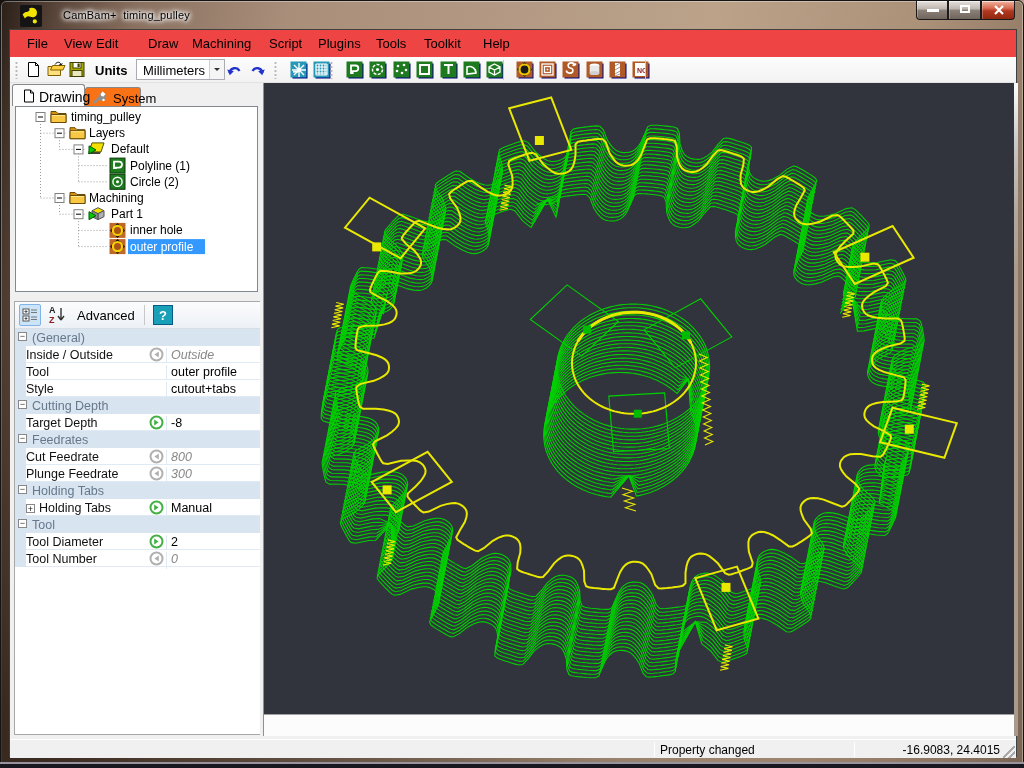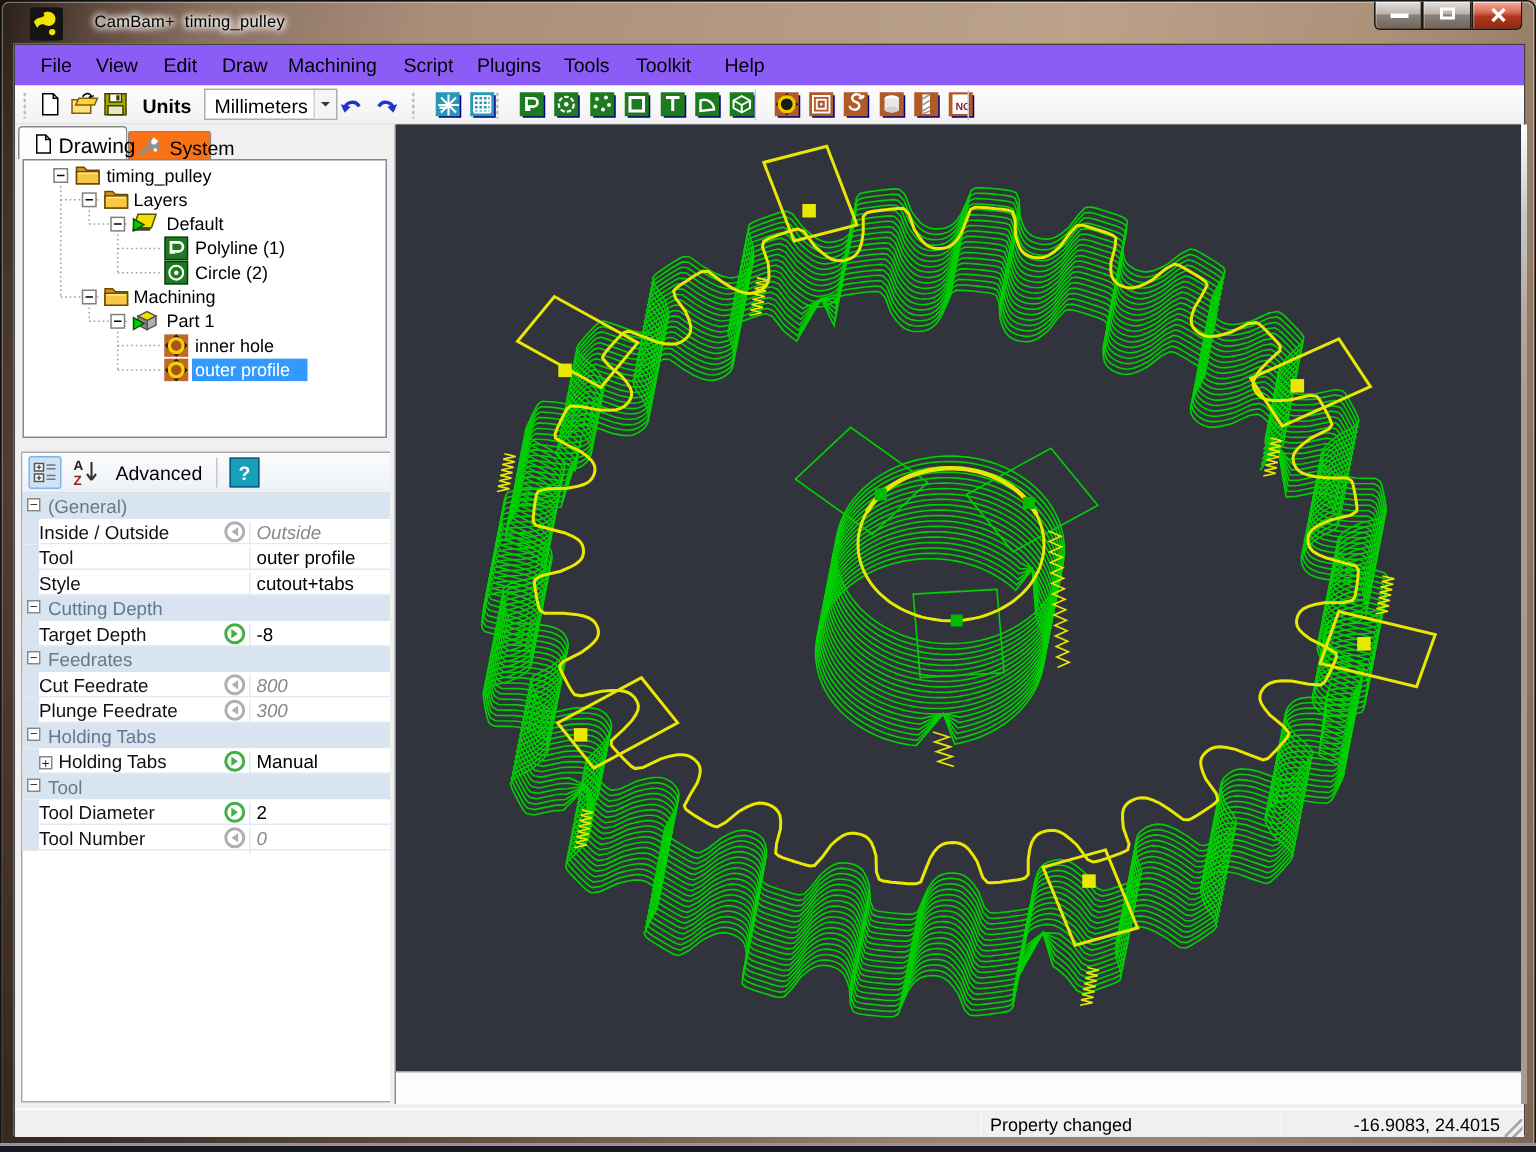--- a/index.html
+++ b/index.html
@@ -18,21 +18,21 @@
   background:linear-gradient(#e6e1dd 0%,#bcb4ae 45%,#8d8279 50%,#6f655d 100%);
   box-shadow:inset 0 1px 0 rgba(255,255,255,.6), inset 1px 0 0 rgba(255,255,255,.25); }
 #btnmin { left:915px; width:32px; border-radius:0 0 0 4px; }
 #btnmax { left:947px; width:33px; }
 #btnclose { left:980px; width:34px; border-radius:0 0 4px 0;
   background:linear-gradient(#f0b4a0 0%,#d86a50 40%,#b03820 55%,#902810 100%); }
 .capglyph { position:absolute; color:#fff; font-weight:bold; text-shadow:0 1px 1px rgba(0,0,0,.7); }
 
 #client { position:absolute; left:8px; top:28px; width:1008px; height:728px;
   background:#f0f0f0; border:1px solid #404040; }
-#menubar { position:absolute; left:0; top:0; width:100%; height:27px; background:#8b5cf6; font-size:13px; color:#000; }
+#menubar { position:absolute; left:0; top:0; width:100%; height:27px; background:#ef4444; font-size:13px; color:#000; }
 #menubar span { position:absolute; top:6px; }
 #toolbar { position:absolute; left:0; top:27px; width:100%; height:26px;
   background:linear-gradient(#fdfdfd,#f2f2f2); border-bottom:1px solid #e2e2e2; }
 .grip { position:absolute; top:4px; width:3px; height:18px;
   background-image:radial-gradient(circle, #b8b8b8 1px, transparent 1.2px); background-size:3px 4px; }
 .tsep { position:absolute; top:3px; width:1px; height:20px; background:#c8c8c8; }
 .tbico { position:absolute; top:4px; }
 #unitslab { position:absolute; left:85px; top:6px; font-weight:bold; font-size:13px; }
 #unitscombo { position:absolute; left:126px; top:2px; width:89px; height:21px; background:#fff; border:1px solid #abadb3; font-size:13px; }
 #unitscombo .cbt { position:absolute; left:6px; top:3px; }
@@ -89,21 +89,21 @@
         <svg width="34" height="19" viewBox="0 0 34 19" style="position:absolute;left:0;top:0">
           <path d="M13 5 L21 13 M21 5 L13 13" stroke="#fff" stroke-width="2.2"></path>
         </svg>
       </div>
   </div>
   <div id="framescreen" style="position:absolute;inset:0;background:linear-gradient(215deg, rgba(0,0,0,0) 55%, rgba(28,16,8,0.55) 96%),linear-gradient(35deg, rgba(25,14,8,0.4) 2%, rgba(0,0,0,0) 30%);"></div>
   <div id="client">
     <div id="menubar">
       <span style="left:17px">File</span>
         <span style="left:54px">View</span>
-        <span style="left:99px">Edit</span>
+        <span style="left:86px">Edit</span>
       <span style="left:138px">Draw</span>
         <span style="left:182px">Machining</span>
         <span style="left:259px">Script</span>
       <span style="left:308px">Plugins</span>
         <span style="left:366px">Tools</span>
         <span style="left:414px">Toolkit</span>
       <span style="left:473px">Help</span>
     </div>
     <div id="toolbar">
       <div class="grip" style="left:5px"></div>

